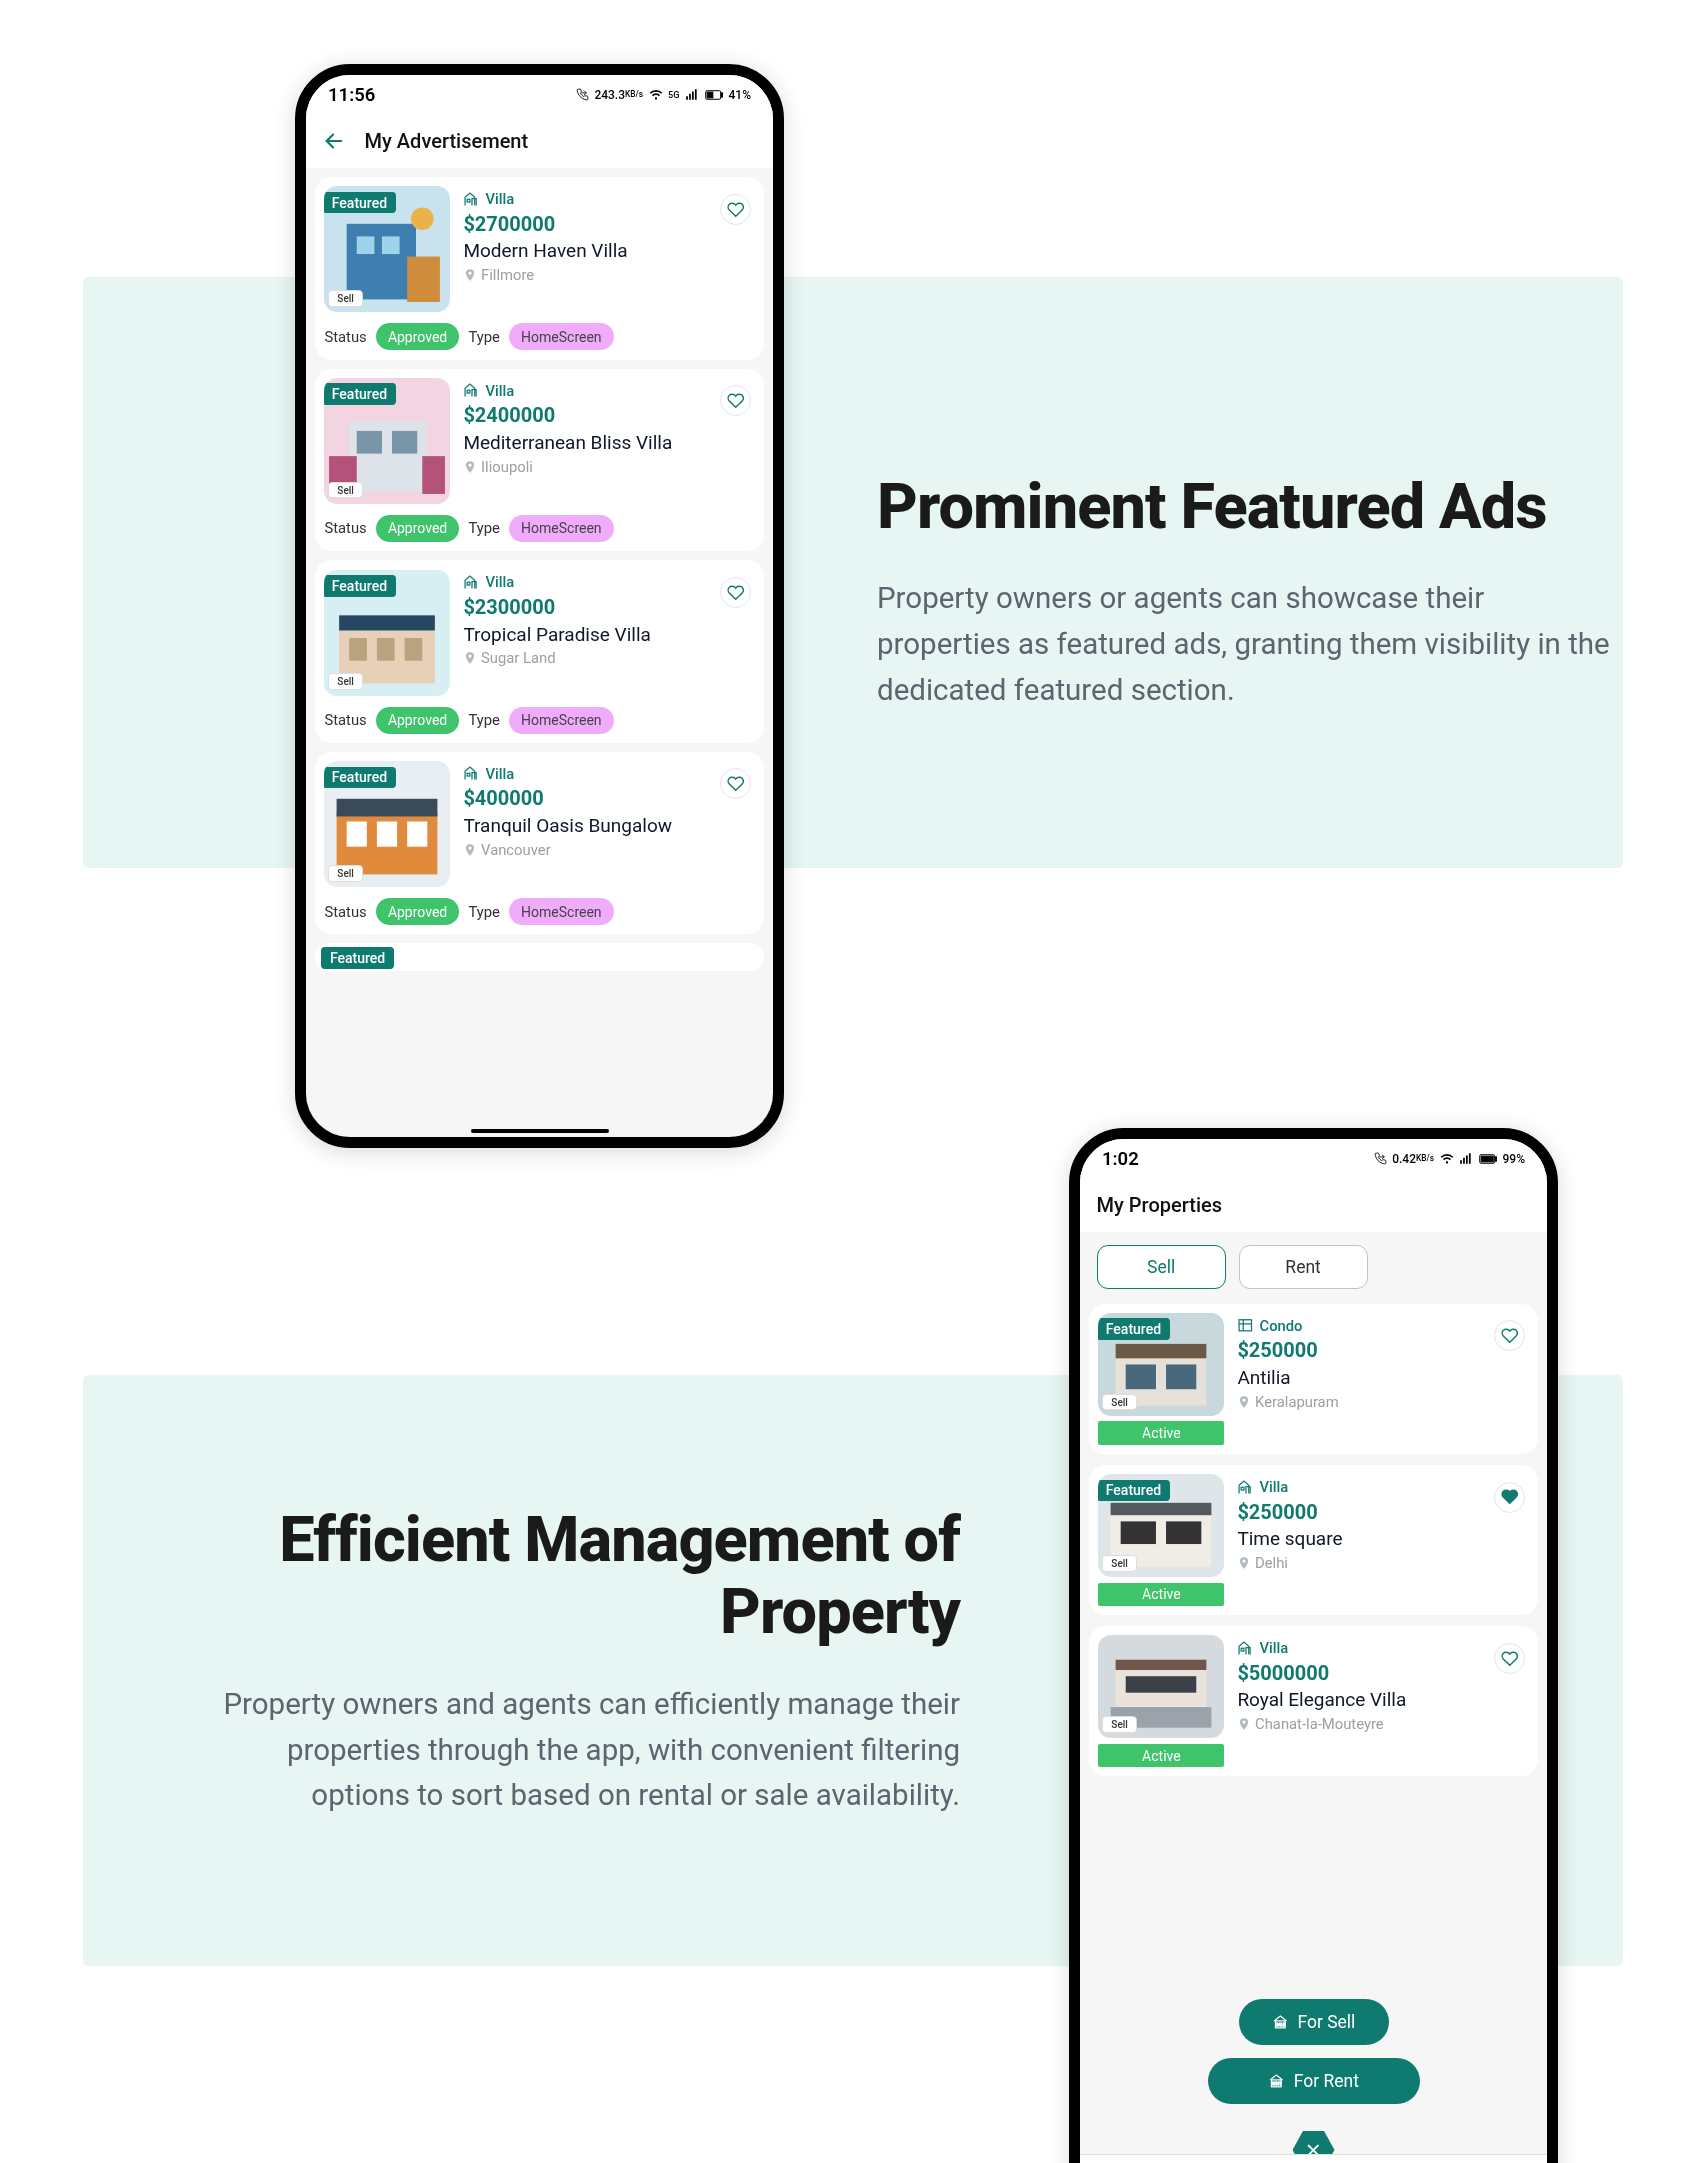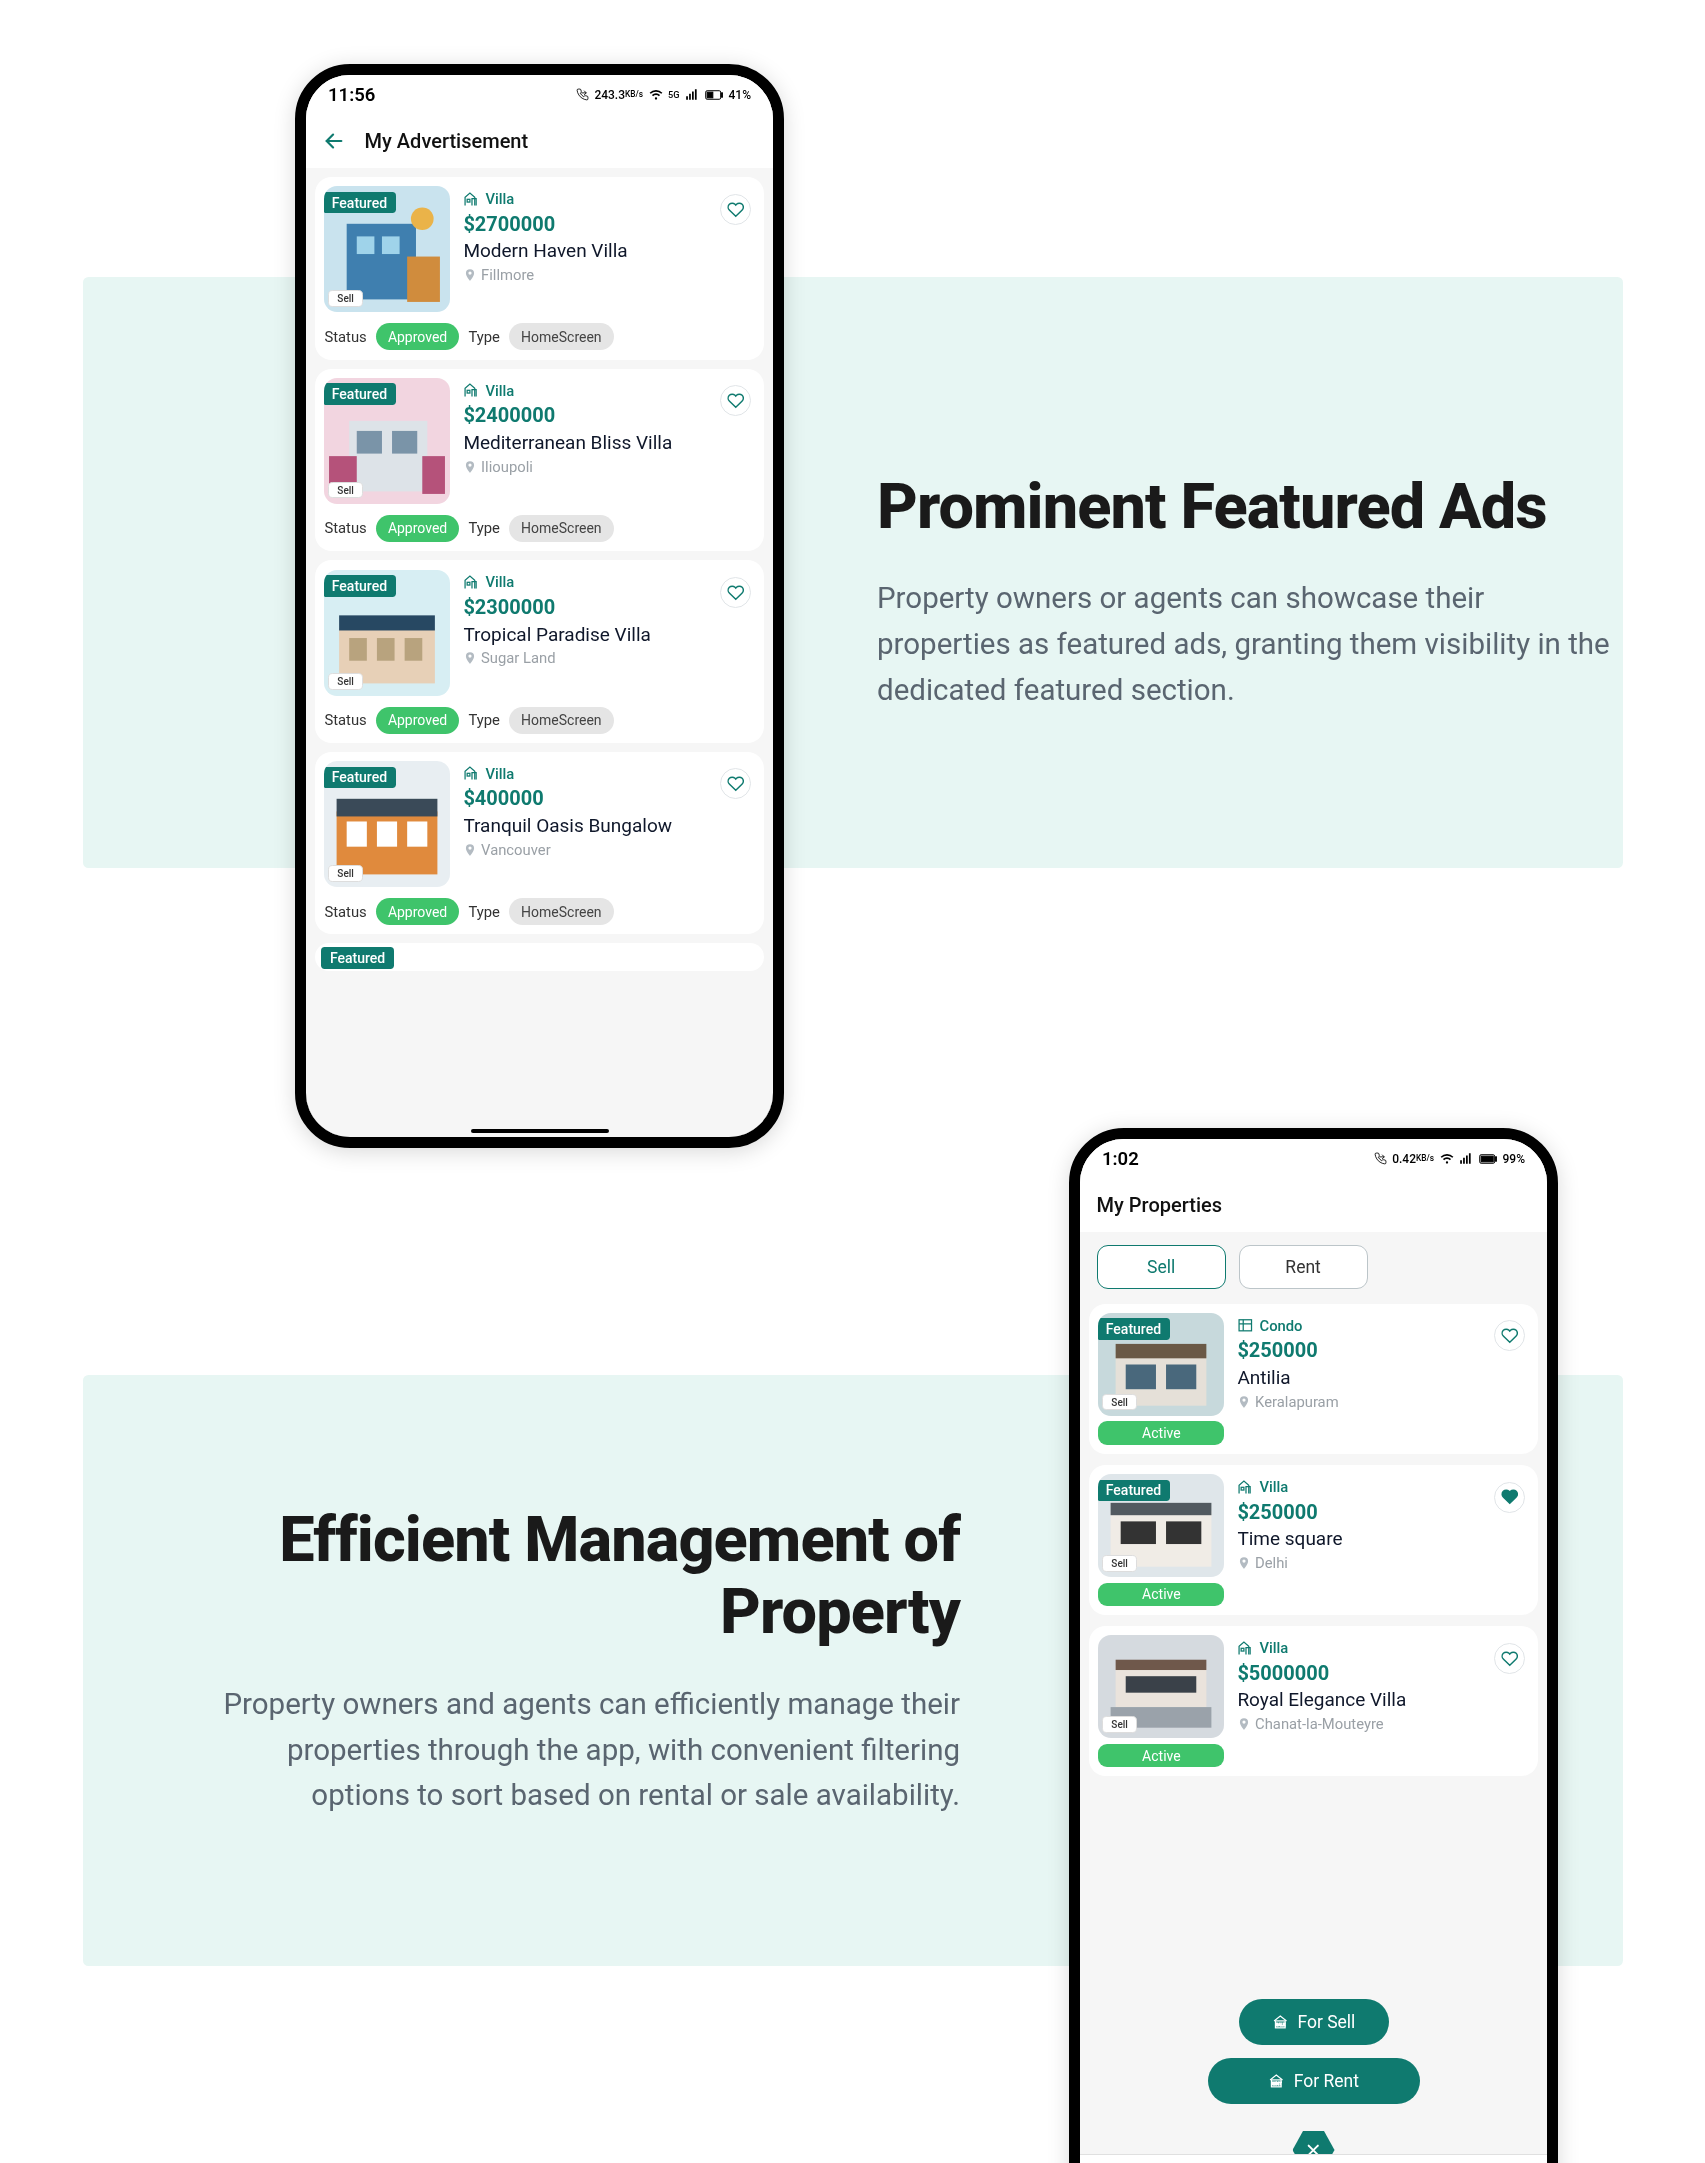--- a/index.html
+++ b/index.html
@@ -146,30 +146,30 @@
     padding-top: 11px;
     font-size: 14.8px;
     color: #333;
   }
   .pill {
     padding: 5.5px 12px;
     border-radius: 14px;
     font-size: 14px;
   }
   .pill-green { background: #3fc46b; color: #fff; }
-  .pill-grey  { background: #e5e5e5; color: #444; }
+  .pill-grey  { background: #f0abfc; color: #444; }
 
   .active-badge {
     margin-top: 5.5px;
     background: #3fc46b;
     color: #fff;
     text-align: center;
     font-size: 14px;
     padding: 3.7px 0;
-    border-radius: 9px;
+    border-radius: 2px;
     width: 126px;
   }
 
   
   .seg-row { display: flex; gap: 13px; padding: 13px 7.4px 3.7px; }
   .seg-btn {
     width: 129px;
     padding: 11px 0;
     text-align: center;
     border-radius: 11px;

